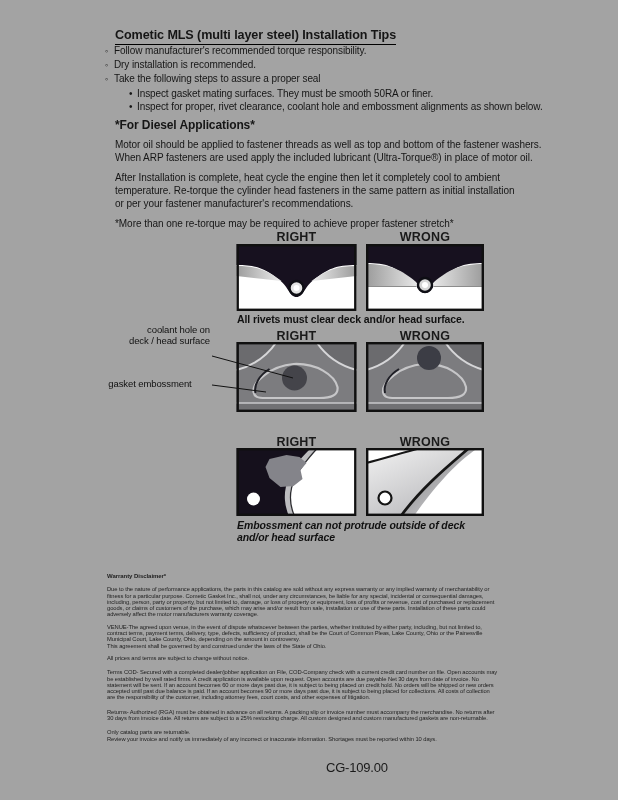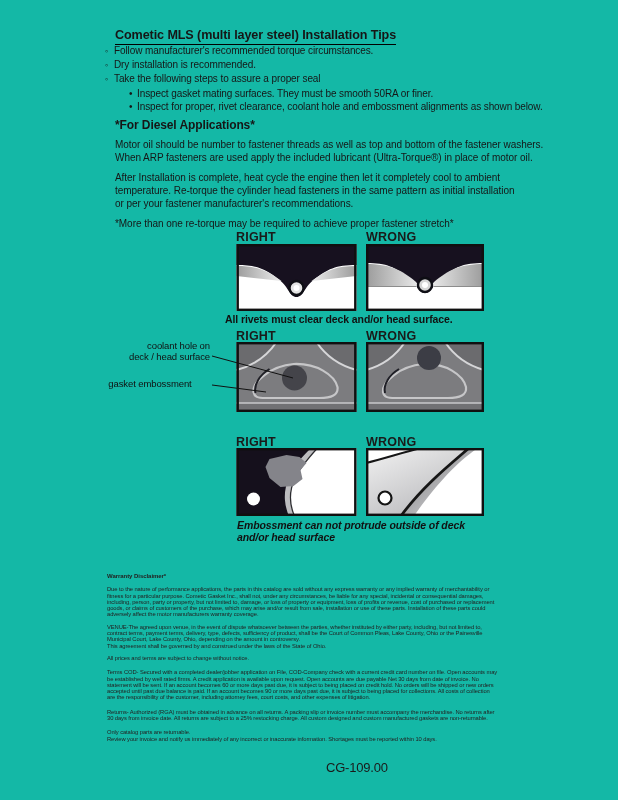--- a/index.html
+++ b/index.html
@@ -1,16 +1,16 @@
 <!DOCTYPE html>
 <html><head>
 <meta charset="utf-8">
 <style>
   html,body{margin:0;padding:0;background:#fff;}
-  .page{position:relative;width:618px;height:800px;background:#14b8a6;overflow:hidden;
+  .page{position:relative;width:618px;height:800px;background:#a3a3a3;overflow:hidden;
         font-family:"Liberation Sans",sans-serif;color:#161616;}
   .abs{position:absolute;}
   .preline{white-space:pre-line;}
 
   
   .doc-title{left:115px;top:28px;font-size:12.6px;font-weight:700;letter-spacing:-0.1px;
              border-bottom:1.6px solid #000;padding-bottom:2px;}
 
   
   .tips{left:105px;top:44px;width:460px;font-size:10px;line-height:13.2px;letter-spacing:-0.1px;}
@@ -18,21 +18,21 @@
   .marker{display:inline-block;width:9px;font-size:9px;}
   .sub{margin-left:24px;}
   .sub .marker{width:8px;font-size:10px;}
 
   
   .diesel{left:115px;top:118px;width:445px;}
   .diesel h2{margin:0 0 6px 0;font-size:12px;font-weight:700;letter-spacing:-0.1px;}
   .diesel p{margin:0 0 7px 0;font-size:10px;line-height:13px;letter-spacing:-0.05px;}
 
   
-  .rw-label{font-size:12.5px;font-weight:700;letter-spacing:0.2px;text-align:left;color:#1a1a1a;}
+  .rw-label{font-size:12.5px;font-weight:700;letter-spacing:0.2px;text-align:center;color:#1a1a1a;}
   .caption{font-size:10.5px;font-weight:700;letter-spacing:-0.1px;color:#111;}
   .callout{font-size:9.5px;line-height:10.5px;text-align:right;letter-spacing:-0.1px;color:#111;}
   .dbox{position:absolute;}
   .dbox svg{display:block;width:100%;height:100%;}
 
   
   .legal{left:107px;top:573px;width:435px;color:#222;}
   .legal .lh{margin:0 0 7px 0;font-size:6px;font-weight:700;letter-spacing:-0.05px;}
   .legal p{margin:0 0 6px 0;font-size:5.8px;line-height:6.3px;letter-spacing:-0.08px;}
   .legal p.gap{margin-bottom:8px;}
@@ -43,39 +43,39 @@
 </style>
 </head>
 <body>
 
 <div class="page">
 
   <div class="abs doc-title">Cometic MLS (multi layer steel) Installation Tips</div>
 
   <div class="abs tips">
     <div class="bullet-row">
-      <span class="marker">◦</span><span>Follow manufacturer's recommended torque circumstances.</span>
+      <span class="marker">◦</span><span>Follow manufacturer's recommended torque responsibility.</span>
     </div>
     <div class="bullet-row">
       <span class="marker">◦</span><span>Dry installation is recommended.</span>
     </div>
     <div class="bullet-row">
       <span class="marker">◦</span><span>Take the following steps to assure a proper seal</span>
     </div>
     <div class="bullet-row sub">
       <span class="marker">•</span><span>Inspect gasket mating surfaces.  They must be smooth 50RA or finer.</span>
     </div>
     <div class="bullet-row sub">
       <span class="marker">•</span><span>Inspect for proper, rivet clearance, coolant hole and embossment alignments as shown below.</span>
     </div>
   </div>
 
   <div class="abs diesel">
     <h2>*For Diesel Applications*</h2>
-    <p class="preline">Motor oil should be number to fastener threads as well as top and bottom of the fastener washers.
+    <p class="preline">Motor oil should be applied to fastener threads as well as top and bottom of the fastener washers.
 When ARP fasteners are used apply the included lubricant (Ultra-Torque®) in place of motor oil.</p>
     <p class="preline">After Installation is complete, heat cycle the engine then let it completely cool to ambient
 temperature. Re-torque the cylinder head fasteners in the same pattern as initial installation
 or per your fastener manufacturer's recommendations.</p>
     <p class="preline">*More than one re-torque may be required to achieve proper fastener stretch*</p>
   </div>
 
   <div class="abs rw-label" style="left:236px;top:230px;width:121px;">RIGHT</div>
   <div class="abs rw-label" style="left:366px;top:230px;width:118px;">WRONG</div>
 
@@ -118,26 +118,26 @@
       <path d="M0,20 C24,20 36,26 50,38 L53,42 L0,42 Z" fill="url(#g2L)"></path>
       <path d="M118,20 C94,20 82,26 68,38 L65,42 L118,42 Z" fill="url(#g2R)"></path>
       <line x1="0" y1="42.5" x2="50" y2="42.5" stroke="#8c8c8c" stroke-width="1"></line>
       <line x1="68" y1="42.5" x2="118" y2="42.5" stroke="#8c8c8c" stroke-width="1"></line>
       <circle cx="59" cy="41" r="7" fill="#d6d6d6" stroke="#0e0e14" stroke-width="2.4"></circle>
       <circle cx="59" cy="41" r="3" fill="#ffffff"></circle>
       <rect x="1.2" y="1.2" width="115.6" height="64.6" fill="none" stroke="#101010" stroke-width="2.4"></rect>
     </svg>
   </div>
 
-  <div class="abs caption" style="left:225px;top:313px;">All rivets must clear deck and/or head surface.</div>
+  <div class="abs caption" style="left:237px;top:313px;">All rivets must clear deck and/or head surface.</div>
 
   <div class="abs rw-label" style="left:236px;top:329px;width:121px;">RIGHT</div>
   <div class="abs rw-label" style="left:366px;top:329px;width:118px;">WRONG</div>
 
-  <div class="abs callout preline" style="left:90px;top:341px;width:120px;text-align:right;">coolant hole on
+  <div class="abs callout preline" style="left:90px;top:325px;width:120px;text-align:right;">coolant hole on
 deck / head surface</div>
   <div class="abs callout" style="left:90px;top:379px;width:120px;text-align:center;">gasket embossment</div>
 
   <div class="dbox" style="left:236px;top:342px;width:121px;height:70px;">
     <svg viewBox="0 0 120 70">
       <rect width="120" height="70" fill="#7c7c7f"></rect>
       <rect y="61" width="120" height="9" fill="#717174"></rect>
       <line x1="0" y1="61" x2="120" y2="61" stroke="#c9c9cb" stroke-width="1.3"></line>
       <path d="M0,0 L40,0 C32,12 19,23 0,28 Z" fill="#6b6b6e"></path>
       <path d="M40,0 C32,12 19,23 0,28" fill="none" stroke="#d6d6d8" stroke-width="2"></path>

